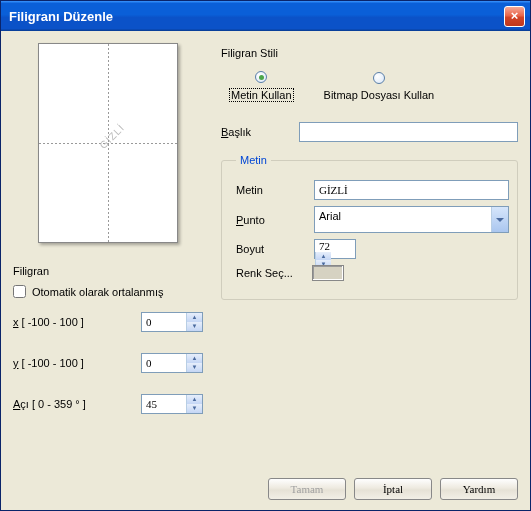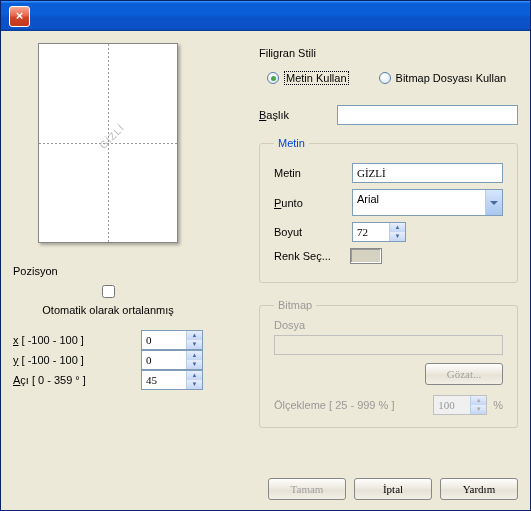--- a/index.html
+++ b/index.html
@@ -88,27 +88,26 @@
     transform-origin: center;
     transform: rotate(-45deg);
     font-size: 10px;
     color: #bbb;
     letter-spacing: 1px;
   }
   .section-label { margin: 4px 0 8px 0; }
   .checkbox-row {
     display: flex; align-items: center; gap: 6px;
     margin-bottom: 14px;
-    flex-direction: column;
   }
   .checkbox-row input { margin: 0; }
   .pos-grid {
     display: grid;
     grid-template-columns: 1fr 62px;
-    row-gap: 0;
+    row-gap: 21px;
     align-items: center;
   }
   .pos-grid .u { text-decoration: underline; }
   .spinner {
     display: flex; height: 20px;
     border: 1px solid #7f9db9;
     background: #fff;
   }
   .spinner input {
     flex: 1; border: none; outline: none;
@@ -125,28 +124,28 @@
     background: linear-gradient(to bottom, #e6eefb, #c4d6f5);
     text-align: center;
     font-size: 6px; line-height: 8px;
     color: #4a6a9e;
     cursor: pointer;
   }
   .spinner.disabled { background: #f0f0f0; border-color: #c0c0c0; }
   .spinner.disabled input { background: #f0f0f0; color: #999; }
   .spinner.disabled .arrow { color: #aaa; }
 
-  .right-col { flex: 1; display: flex; flex-direction: column; margin-left: 38px; }
+  .right-col { flex: 1; display: flex; flex-direction: column; }
 
   .radio-row {
     display: flex; gap: 30px; align-items: center;
     margin: 4px 0 14px 8px;
   }
   .radio {
-    display: flex; align-items: center; gap: 5px;
+    display: flex; align-items: center; gap: 5px; flex-direction: column;
   }
   .radio .dot {
     width: 12px; height: 12px; border-radius: 50%;
     border: 1px solid #5a7fa8;
     background: radial-gradient(circle at 35% 35%, #fff, #d8e6f8);
     display: flex; align-items: center; justify-content: center;
     cursor: pointer;
   }
   .radio .dot.checked .inner {
     width: 5px; height: 5px; border-radius: 50%;
@@ -188,21 +187,21 @@
     width: 0; height: 0;
     border-left: 4px solid transparent;
     border-right: 4px solid transparent;
     border-top: 4px solid #4a6a9e;
   }
 
   fieldset {
     border: 1px solid #d0cdbd;
     border-radius: 3px;
     margin: 6px 0 10px 0;
-    padding: 8px 14px 12px 14px;
+    padding: 8px 8px 12px 14px;
   }
   fieldset legend {
     padding: 0 4px;
     color: #0046d5;
   }
   fieldset.disabled legend { color: #999; }
   fieldset.disabled { color: #999; }
 
   .color-swatch {
     width: 32px; height: 16px;
@@ -225,43 +224,45 @@
   .btn.disabled {
     color: #a0a0a0;
     cursor: default;
   }
   .btn-row {
     display: flex; justify-content: flex-end; gap: 8px;
     padding-top: 10px;
   }
 
   .mini-spinner {
-    width: 54px; height: 20px;
+    width: 42px; height: 20px;
     display: flex;
     border: 1px solid #7f9db9;
+    flex-direction: column;
   }
   .flex { display: flex; align-items: center; gap: 6px; }
 </style>
 </head>
 <body>
 
 <div class="window">
   <div class="titlebar">
+    <span class="title">Filigranı Düzenle</span>
     <div class="close-btn">×</div>
   </div>
 
   <div class="body">
     <div class="main">
 
       <div class="left-col">
         <div class="preview">
           <div class="preview-text">GİZLİ</div>
         </div>
 
-        <div class="section-label">Pozisyon</div>
+        <div class="section-label">Filigran</div>
 
         <div class="checkbox-row">
           <input type="checkbox" style="">
           <span><span class="u">Otomatik olarak ortalanmış</span></span>
         </div>
 
         <div class="pos-grid">
           <div><span class="u">x</span><span> [ -100 - 100 ]</span></div>
           <div class="spinner">
             <input value="0" style="">
@@ -341,42 +342,20 @@
               </div>
             </div>
           </div>
 
           <div class="row">
             <div class="lab" style="width:76px">Renk Seç...</div>
             <div class="color-swatch"></div>
           </div>
         </fieldset>
 
-        <fieldset class="disabled">
-          <legend>Bitmap</legend>
-
-          <div style="margin-bottom:4px">Dosya</div>
-          <input class="textfield disabled" style="width: 100%; margin-bottom: 8px;" value="">
-
-          <div style="display:flex;justify-content:flex-end;margin-bottom:10px">
-            <button class="btn disabled">Gözat...</button>
-          </div>
-
-          <div class="flex">
-            <div style="flex:1">Ölçekleme [ 25 - 999 % ]</div>
-            <div class="spinner mini-spinner disabled">
-              <input value="100" style="">
-              <div class="arrows">
-                <div class="arrow">▲</div>
-                <div class="arrow">▼</div>
-              </div>
-            </div>
-            <span>%</span>
-          </div>
-        </fieldset>
       </div>
     </div>
 
     <div class="btn-row">
       <button class="btn disabled">Tamam</button>
       <button class="btn">İptal</button>
       <button class="btn">Yardım</button>
     </div>
   </div>
 </div>

